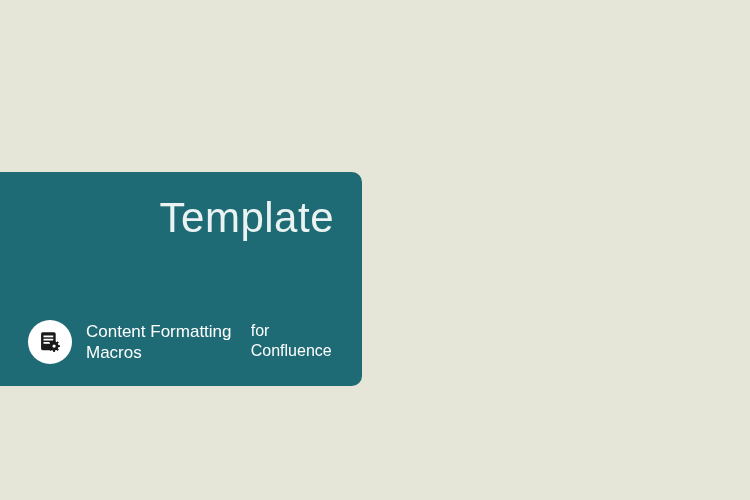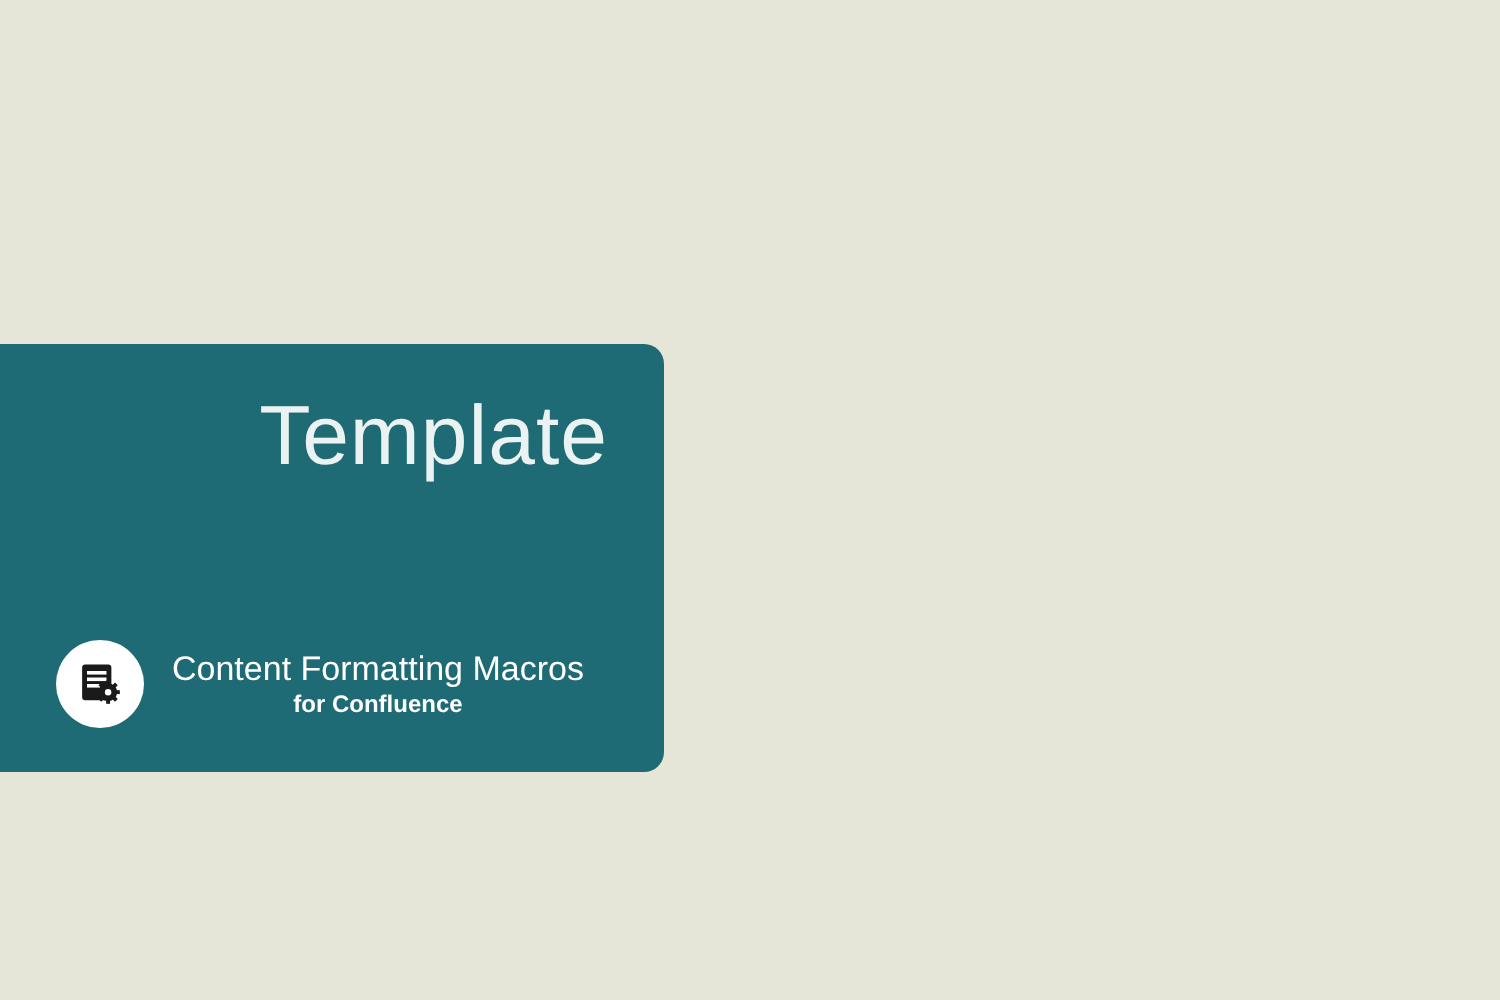--- a/index.html
+++ b/index.html
@@ -8,21 +8,21 @@
       height: 500px;
       background: #e5e5d8;
       font-family: -apple-system, BlinkMacSystemFont, "Segoe UI", Helvetica, Arial, sans-serif;
       position: relative;
       overflow: hidden;
     }
     .card {
       position: absolute;
       left: 0;
       top: 172px;
-      width: 332px;
+      width: 362px;
       height: 214px;
       background: #1e6b75;
       border-radius: 0 10px 10px 0;
       padding: 24px 28px 22px 28px;
       display: flex;
       flex-direction: column;
     }
     .heading {
       color: #eaf3f2;
       font-size: 42px;
@@ -52,31 +52,29 @@
       flex-shrink: 0;
     }
     .icon-circle svg {
       width: 26px;
       height: 26px;
       display: block;
     }
     .product-text {
       color: #ffffff;
       display: flex;
-      flex-direction: column;
       line-height: 1.25;
-      text-align: center;
     }
     .product-name {
       font-size: 17px;
       font-weight: 500;
     }
     .product-sub {
-      font-size: 12px;
-      font-weight: 700;
+      font-size: 16px;
+      font-weight: 400;
     }
   </style>
 </head>
 <body>
 
 <div class="card">
   <div class="heading">
     <span class="heading-line">Template</span>
   </div>
   <div class="product-row">

